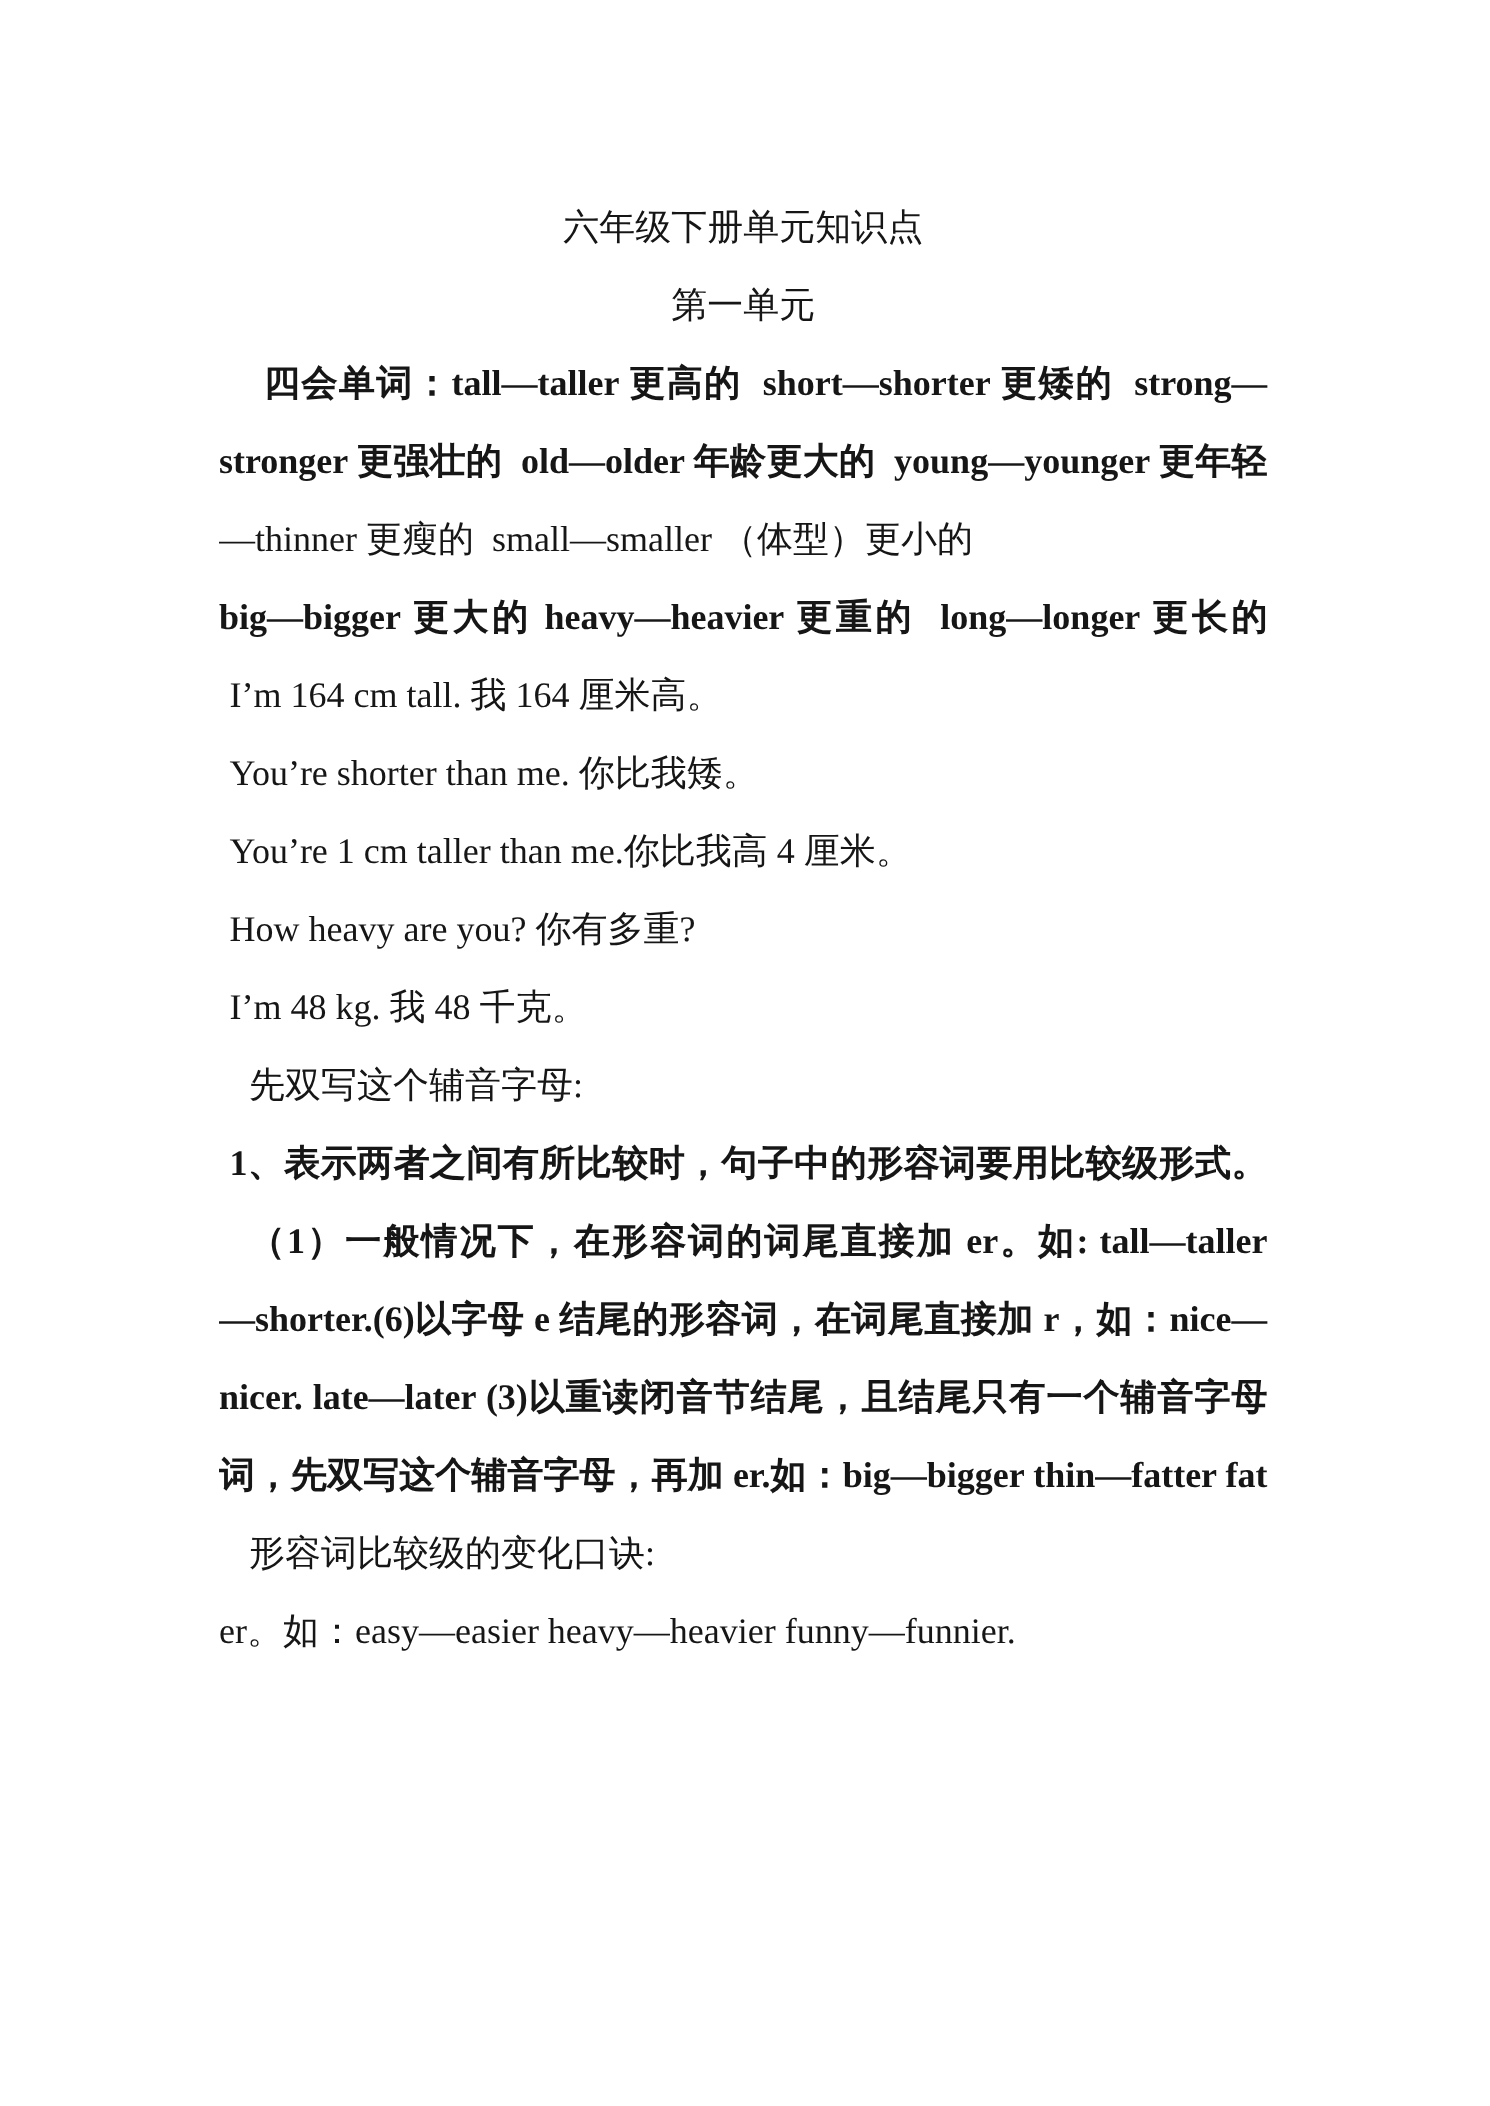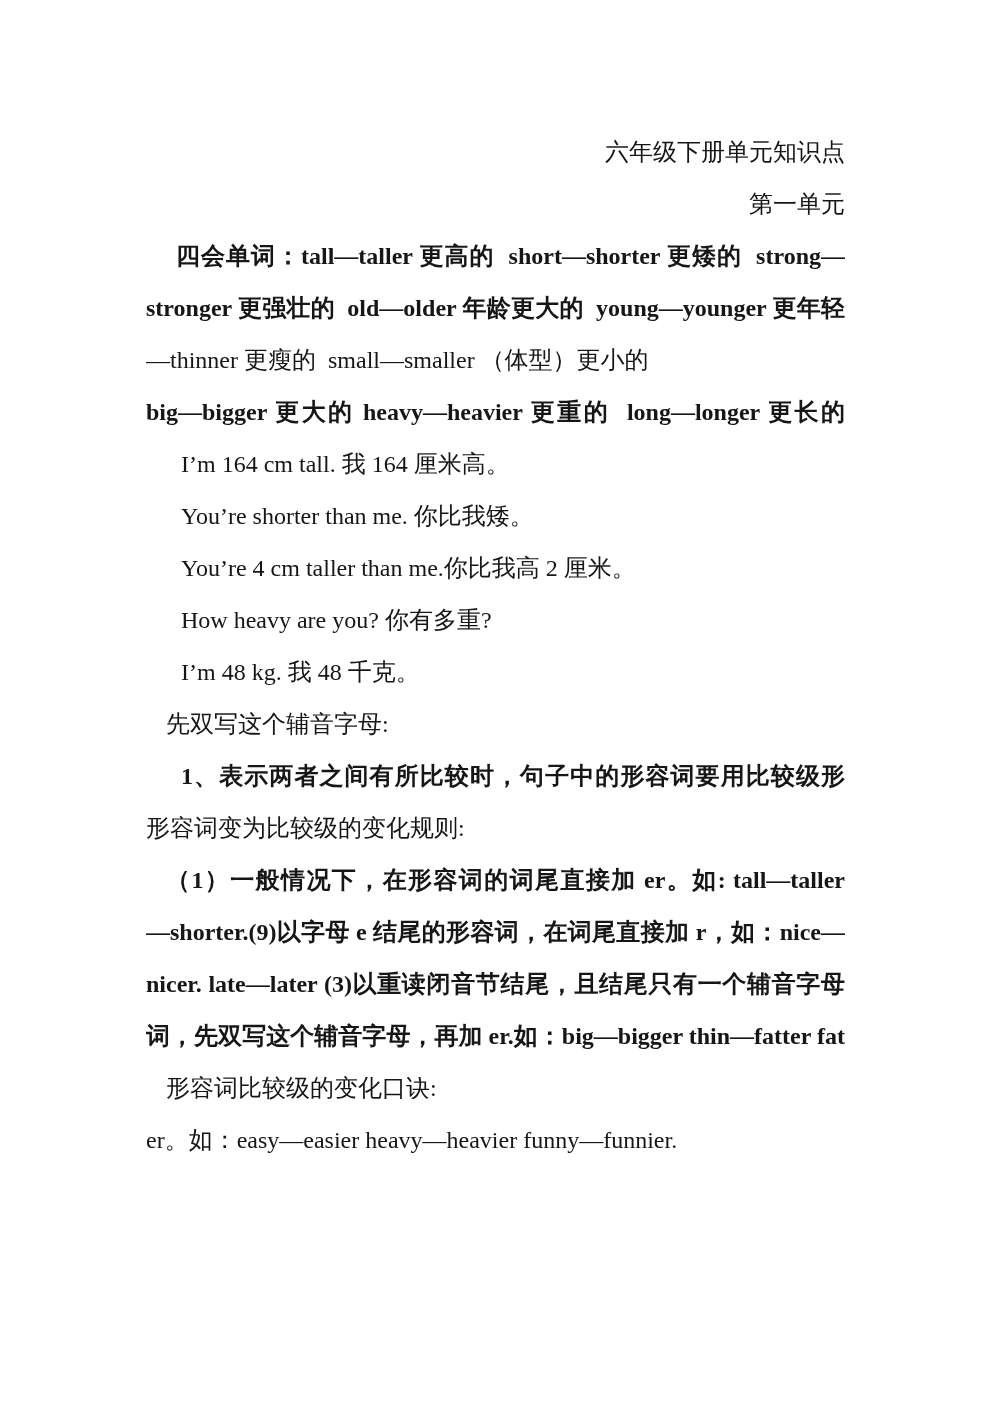--- a/index.html
+++ b/index.html
@@ -20,55 +20,54 @@
     height: 1404px;
     padding: 126px 148px 40px 146px;
   }
   .line {
     font-size: 24px;
     line-height: 52px;
     height: 52px;
     white-space: pre-wrap;
     overflow: hidden;
   }
-  .center { text-align: right; }
+  .center { text-align: center; }
   .j {
     text-align: justify;
     text-align-last: justify;
     font-weight: bold;
   }
   .ind-lg { padding-left: 30px; }
   .ind-md { padding-left: 20px; }
-  .ind-sm { padding-left: 7px; margin-left: 28px; }
+  .ind-sm { padding-left: 7px; }
 </style>
 </head>
 <body>
 
 <div class="doc">
 
   <div class="line center">六年级下册单元知识点</div>
   <div class="line center">第一单元</div>
 
   <div class="line j ind-lg">四会单词：tall—taller 更高的  short—shorter 更矮的  strong—</div>
   <div class="line j">stronger 更强壮的  old—older 年龄更大的  young—younger 更年轻的</div>
   <div class="line">—thinner 更瘦的  small—smaller （体型）更小的</div>
   <div class="line j">big—bigger 更大的 heavy—heavier 更重的  long—longer 更长的  thin</div>
 
   <div class="line ind-sm">I’m 164 cm tall. 我 164 厘米高。</div>
   <div class="line ind-sm">You’re shorter than me. 你比我矮。</div>
-  <div class="line ind-sm">You’re 4 cm taller than me.你比我高 2 厘米。</div>
+  <div class="line ind-sm">You’re 1 cm taller than me.你比我高 4 厘米。</div>
   <div class="line ind-sm">How heavy are you? 你有多重?</div>
   <div class="line ind-sm">I’m 48 kg. 我 48 千克。</div>
 
   <div class="line ind-md">先双写这个辅音字母:</div>
 
   <div class="line j ind-sm">1、表示两者之间有所比较时，句子中的形容词要用比较级形式。</div>
-  <div class="line">形容词变为比较级的变化规则:</div>
 
   <div class="line j ind-md">（1）一般情况下，在形容词的词尾直接加 er。如: tall—taller short</div>
-  <div class="line j">—shorter.(9)以字母 e 结尾的形容词，在词尾直接加 r，如：nice—</div>
+  <div class="line j">—shorter.(6)以字母 e 结尾的形容词，在词尾直接加 r，如：nice—</div>
   <div class="line j">nicer. late—later (3)以重读闭音节结尾，且结尾只有一个辅音字母的</div>
   <div class="line j">词，先双写这个辅音字母，再加 er.如：big—bigger thin—fatter fat</div>
   <div class="line ind-md">形容词比较级的变化口诀:</div>
 
   <div class="line">er。如：easy—easier heavy—heavier funny—funnier.</div>
 
 </div>
 
 </body></html>

